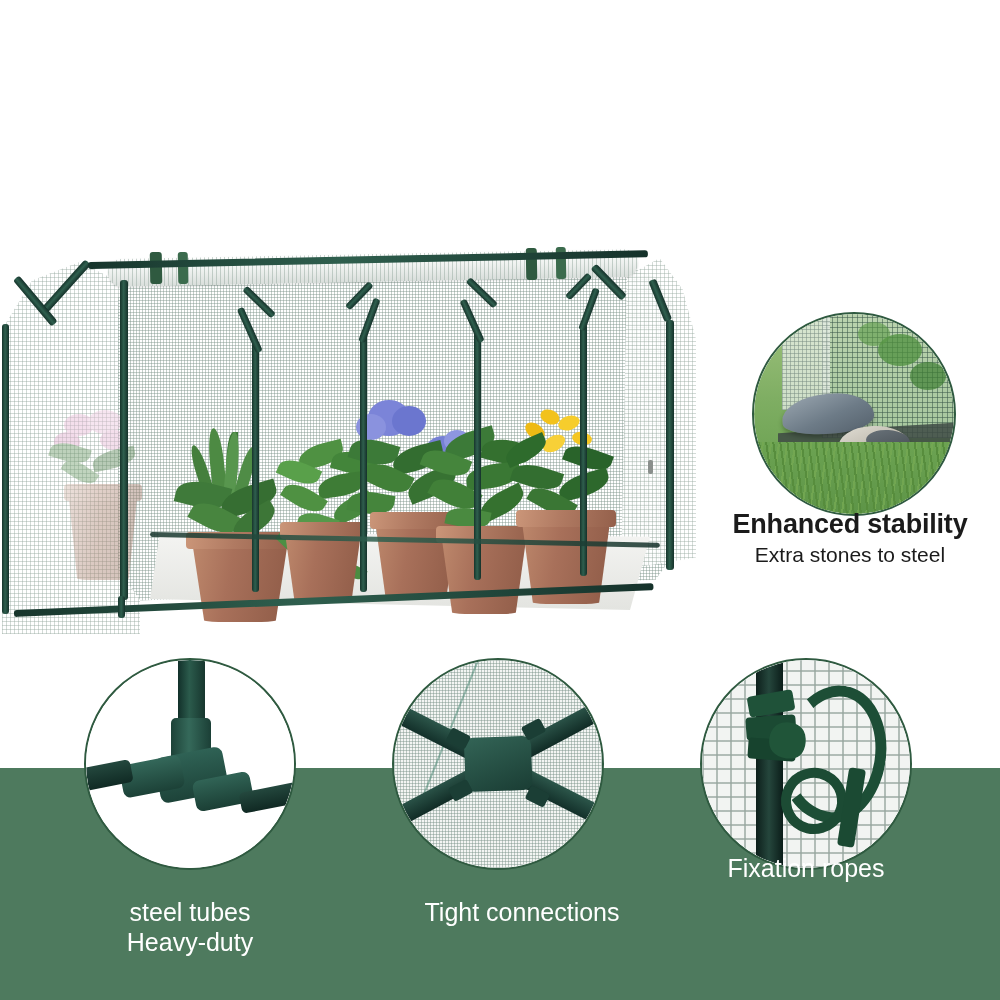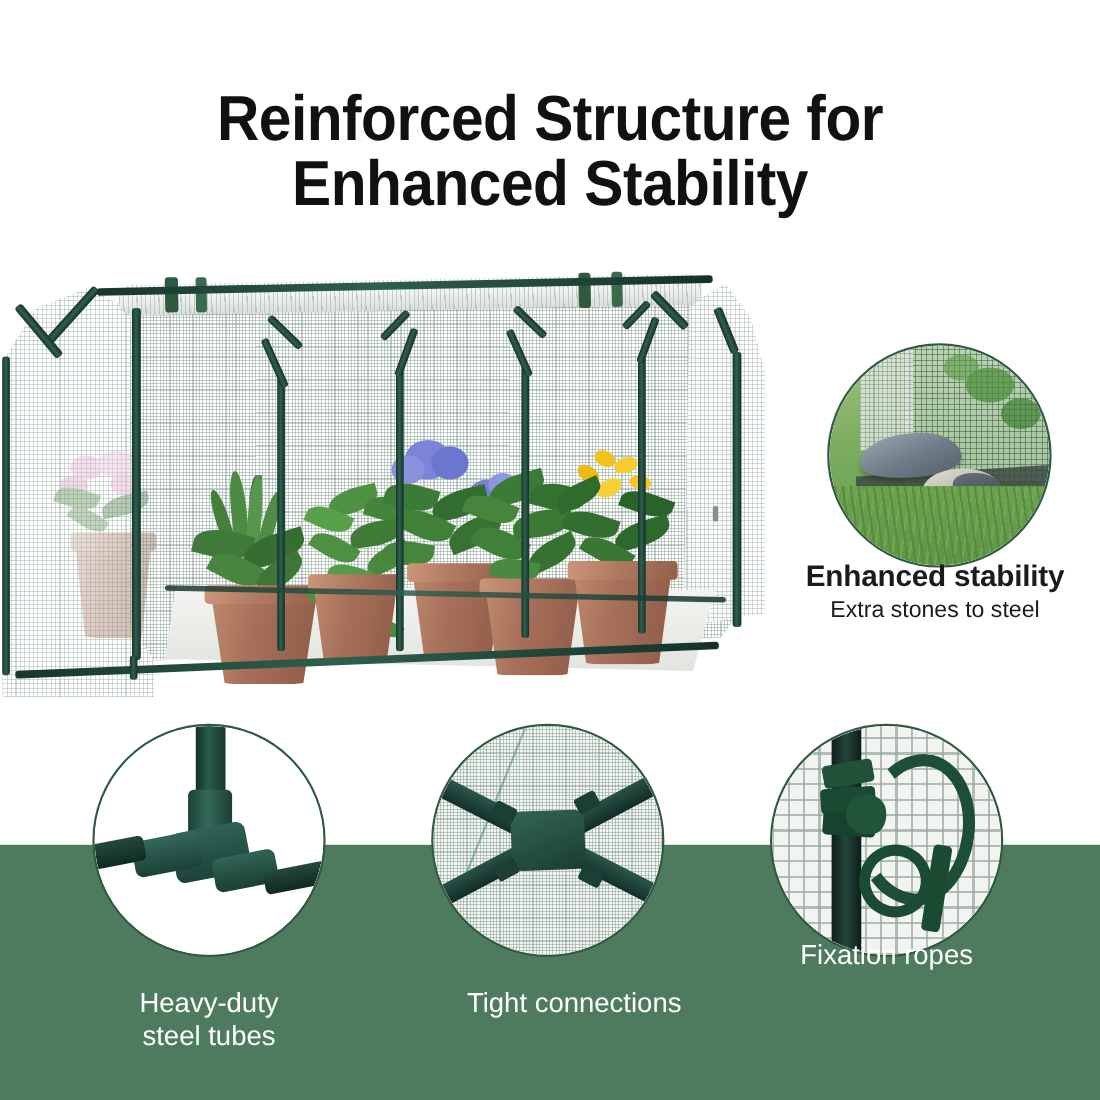--- a/index.html
+++ b/index.html
@@ -59,24 +59,20 @@
   .pot .rim{position:absolute;left:0;top:0;width:100%;height:17px;
     background:linear-gradient(100deg,#cb9679,#b07a62 45%,#94604b);border-radius:4px;}
   .leaf{position:absolute;border-radius:60% 0 60% 0;background:#3f7a3a;}
   .blob{position:absolute;border-radius:50%;}
 </style>
 </head>
 <body>
 
 <div id="stage">
 
-  <div class="headline">
-    <span class="ln">Reinforced Structure for</span>
-    <span class="ln">Enhanced Stability</span>
-  </div>
 
   <div class="greenband"></div>
 
   <div id="gh">
 
     <div class="mesh" style="position:absolute;left:2px;top:26px;width:300px;height:376px;
         clip-path:polygon(0% 19%, 10% 6%, 26% 1%, 38% 6%, 46% 19%, 46% 100%, 0% 100%);
         opacity:.97;"></div>
 
     <div class="meshfine" style="position:absolute;left:118px;top:24px;width:560px;height:348px;
@@ -304,22 +300,22 @@
         background:linear-gradient(180deg,#316456,#1b3f35);border-radius:7px;transform:rotate(-11deg);"></div>
 
       <div style="position:absolute;left:-4%;top:50%;width:26%;height:11%;
         background:linear-gradient(180deg,#24483e,#102a24);border-radius:5px;transform:rotate(-11deg);"></div>
 
       <div style="position:absolute;left:74%;top:61%;width:30%;height:10%;
         background:linear-gradient(180deg,#24483e,#102923);border-radius:5px;transform:rotate(-11deg);"></div>
     </div>
   </div>
   <div class="cap" style="left:50px;top:898px;width:280px;">
+    <span class="t">steel tubes</span>
     <span class="t">Heavy-duty</span>
-    <span class="t">steel tubes</span>
   </div>
 
   <div class="circ" style="left:392px;top:658px;width:212px;height:212px;">
     <div class="circ-inner meshfine" style="background-color:#f3f5f3;">
 
       <div style="position:absolute;left:28%;top:-10%;width:2px;height:80%;background:rgba(80,140,120,.55);transform:rotate(22deg);"></div>
 
       <div style="position:absolute;left:50%;top:50%;width:112%;height:9%;
         background:linear-gradient(180deg,#2c564a,#13302a);border-radius:6px;
         transform:translate(-50%,-50%) rotate(27deg);"></div>

